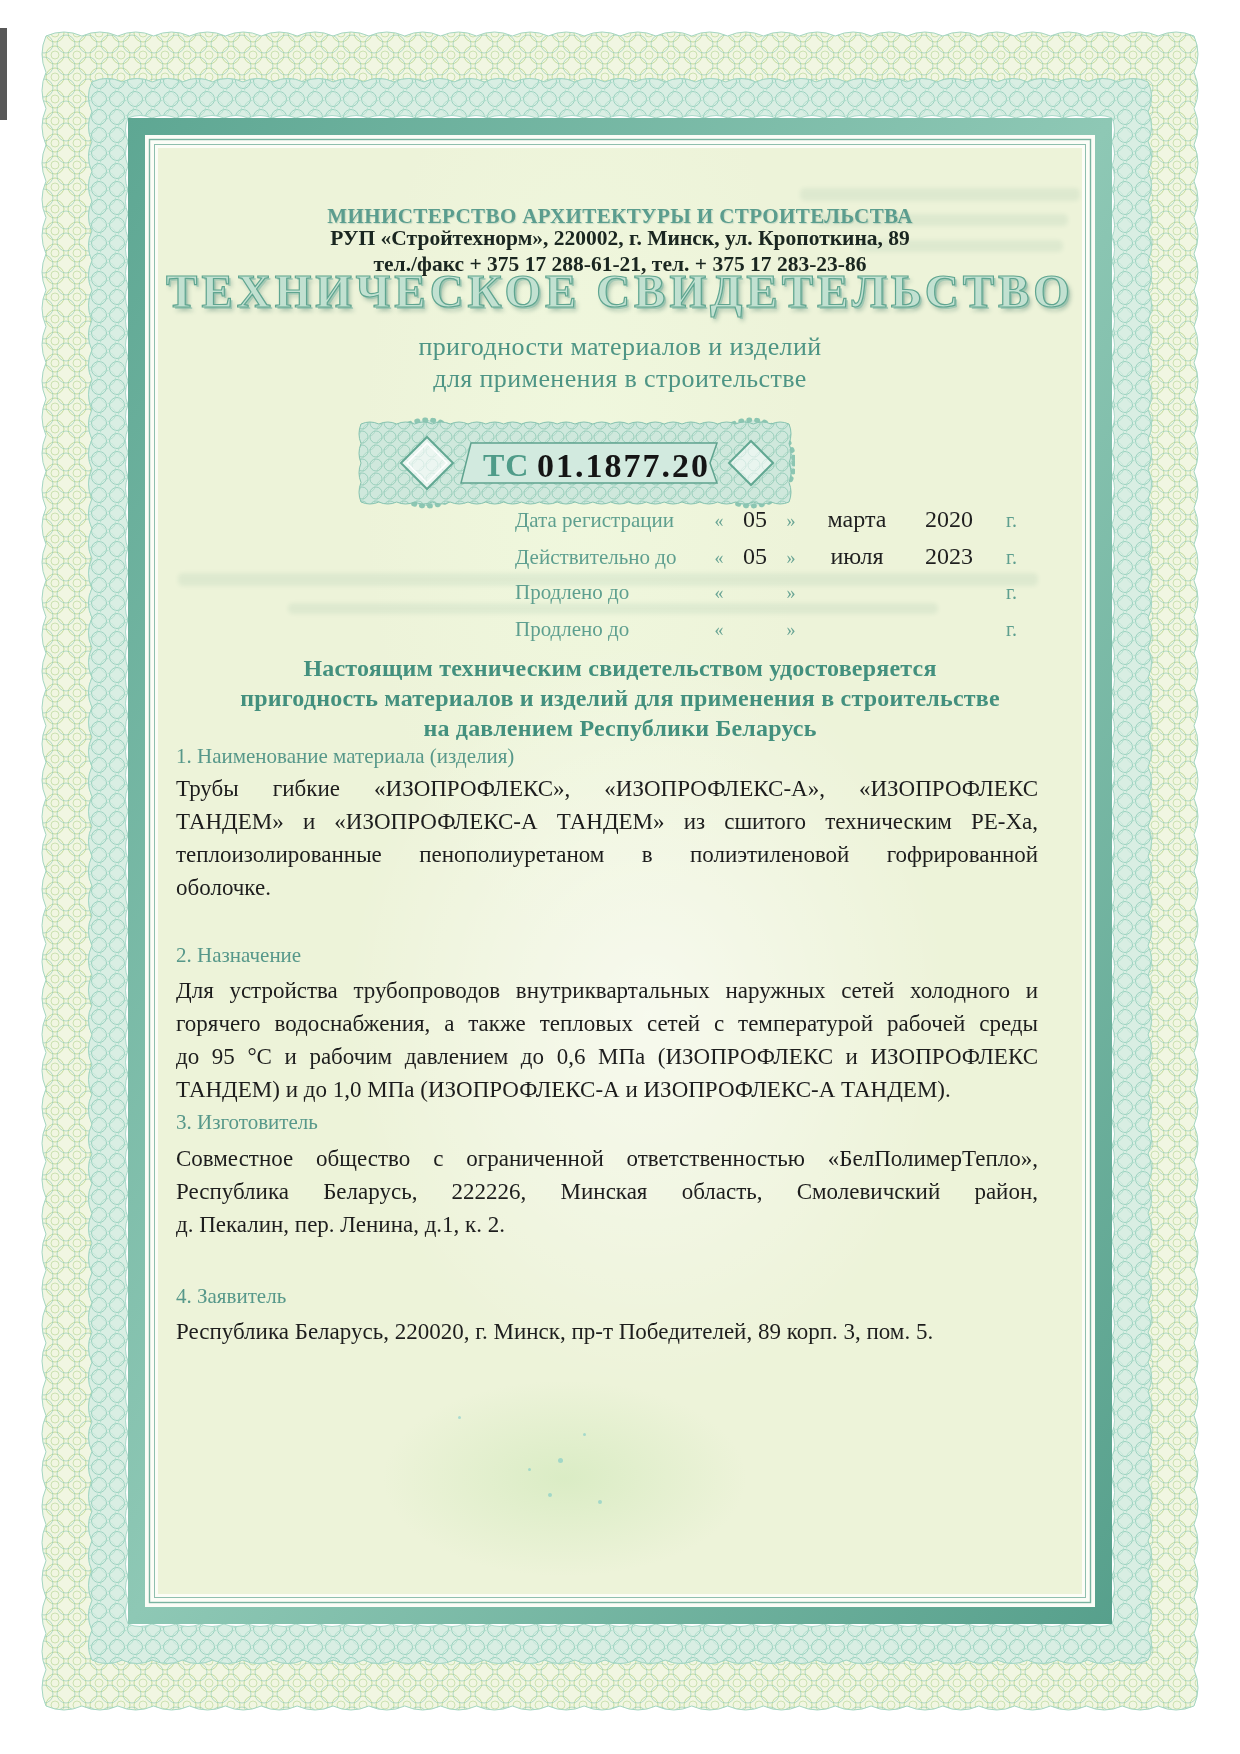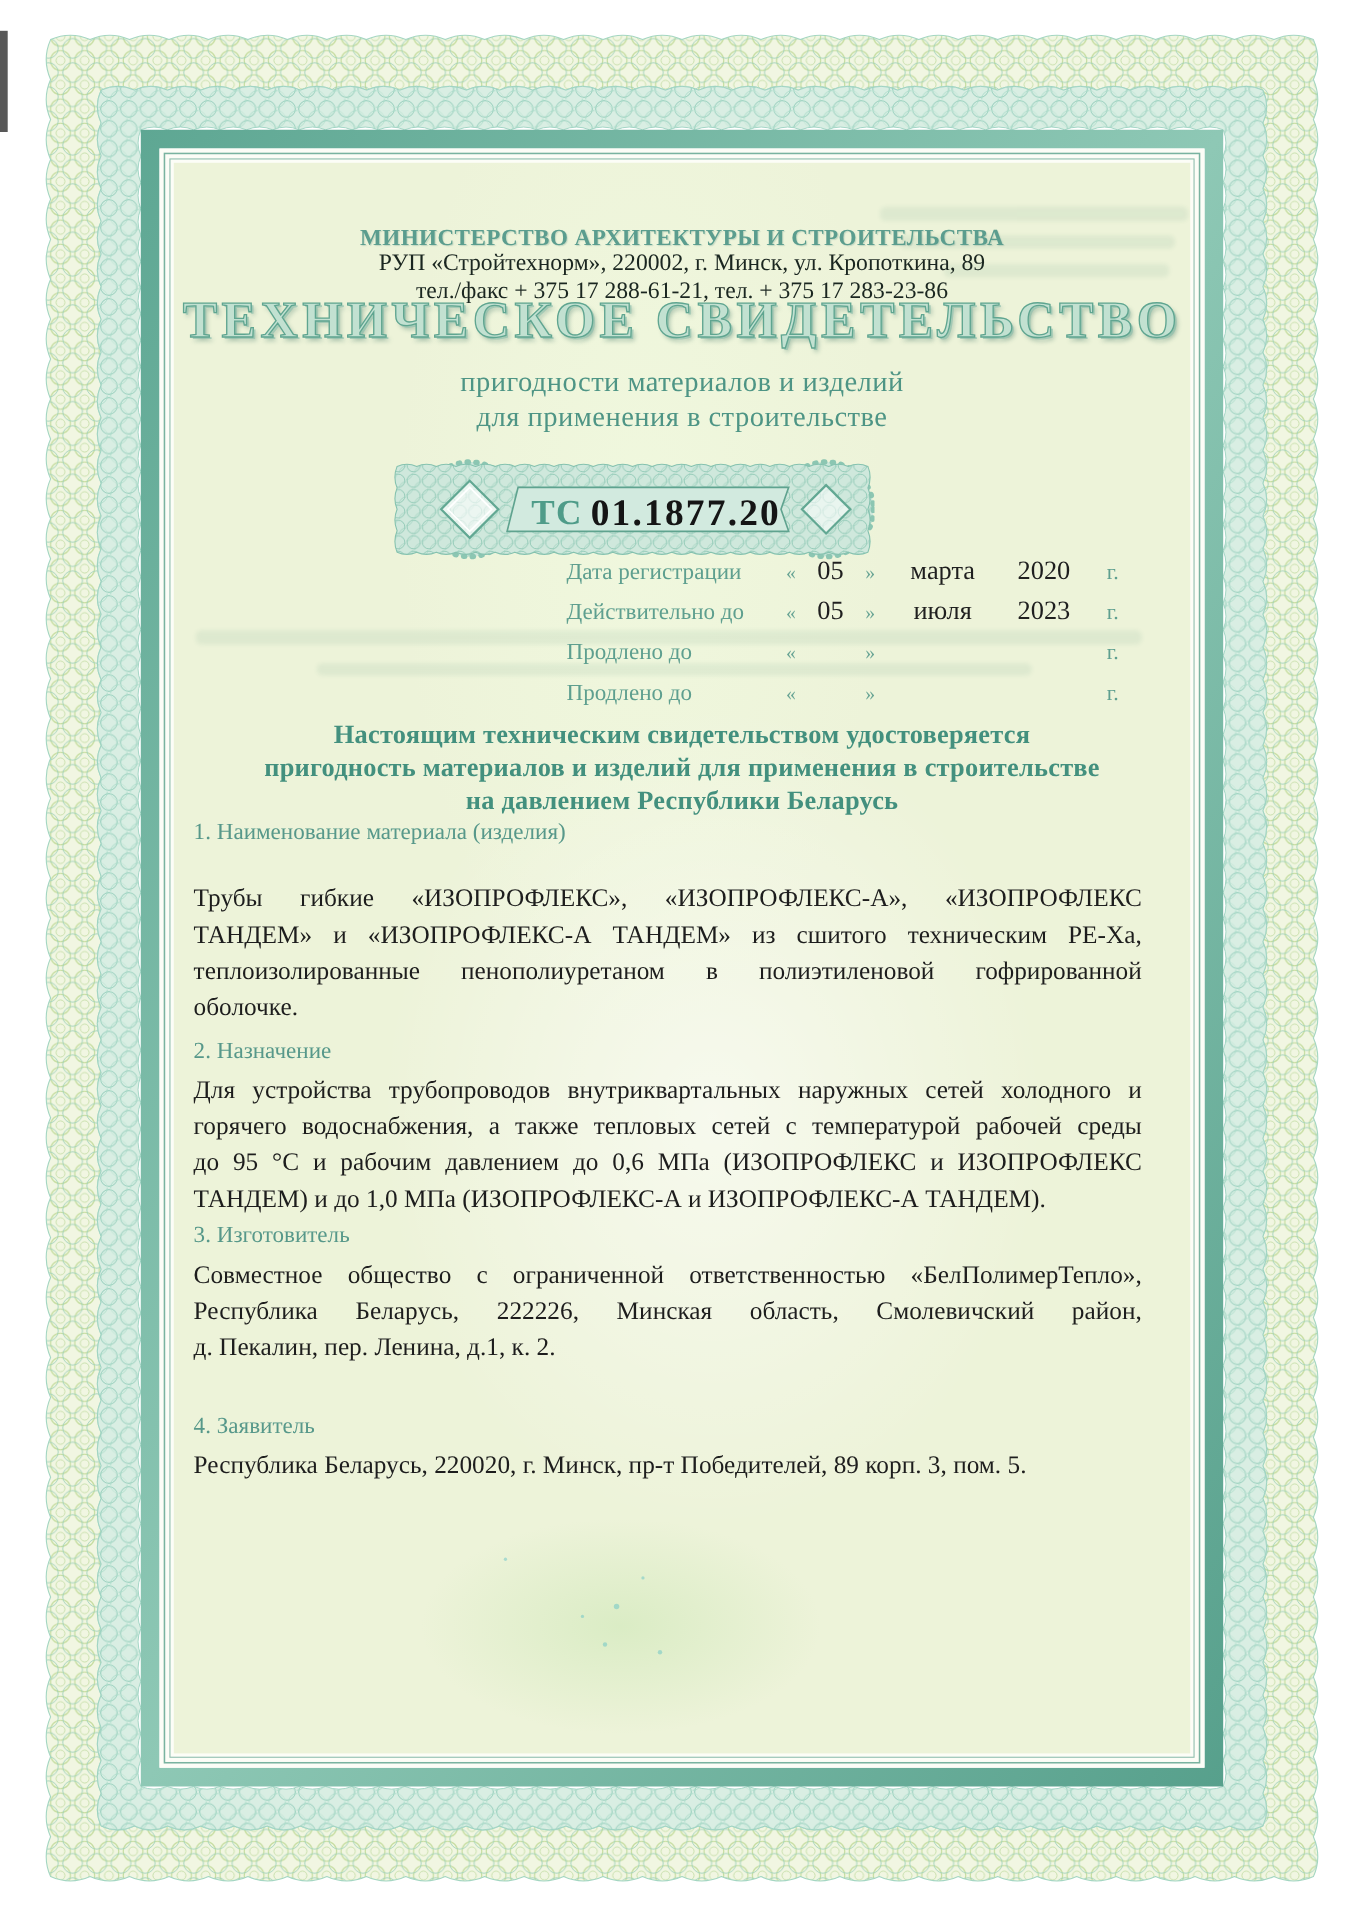--- a/index.html
+++ b/index.html
@@ -15,21 +15,21 @@
     background:
       radial-gradient(ellipse 260px 140px at 44% 92%, rgba(175,220,150,.30), transparent 70%),
       radial-gradient(ellipse 420px 520px at 53% 60%, rgba(255,255,255,.55), transparent 72%),
       radial-gradient(ellipse 300px 650px at 46% 22%, rgba(240,248,222,.9), transparent 75%),
       #edf3d9;
   }
   .abs{position:absolute;left:0;right:0;}
   .ctr{text-align:center;}
   .ministry{font-size:21px;font-weight:600;letter-spacing:.4px;color:#5b9d8e;
     text-shadow:1px 1px 1px rgba(120,165,148,.35);margin-top:36px;}
-  .addr{font-size:21.5px;font-weight:400;color:#1a2620;}
+  .addr{font-size:21.5px;font-weight:700;color:#1a2620;}
   .big-title{
     font-weight:700;font-size:47px;letter-spacing:4px;white-space:nowrap;
     color:#c2e1d1;-webkit-text-stroke:1.2px #5fa590;
     text-shadow:2px 2px 0 rgba(140,190,172,.65), 3px 4px 4px rgba(66,118,102,.38);
   }
   .subtitle{font-size:26px;font-weight:500;color:#4e9585;letter-spacing:.4px;}
   
   .dates{position:absolute;left:318px;top:358px;width:520px;}
   .drow{display:flex;align-items:baseline;height:37px;margin-left:39px;}
   .dlabel{flex:0 0 192px;font-size:21px;color:#5e9f8f;}
@@ -175,21 +175,21 @@
     </div>
   </div>
 
   <div class="abs ctr statement" style="top:505px">
     <div>Настоящим техническим свидетельством удостоверяется</div>
     <div>пригодность материалов и изделий для применения в строительстве</div>
     <div>на давлением Республики Беларусь</div>
   </div>
 
   <div class="sec-head" style="top:596px">1. Наименование материала (изделия)</div>
-  <div class="sec-body" style="top:652px">
+  <div class="sec-body" style="top:624px">
     <div class="jline">Трубы гибкие «ИЗОПРОФЛЕКС», «ИЗОПРОФЛЕКС-А», «ИЗОПРОФЛЕКС</div>
     <div class="jline">ТАНДЕМ» и «ИЗОПРОФЛЕКС-А ТАНДЕМ» из сшитого техническим PE-Xa,</div>
     <div class="jline">теплоизолированные пенополиуретаном в полиэтиленовой гофрированной</div>
     <div class="jline ll">оболочке.</div>
   </div>
 
   <div class="sec-head" style="top:795px">2. Назначение</div>
   <div class="sec-body" style="top:826px">
     <div class="jline">Для устройства трубопроводов внутриквартальных наружных сетей холодного и</div>
     <div class="jline">горячего водоснабжения, а также тепловых сетей с температурой рабочей среды</div>

